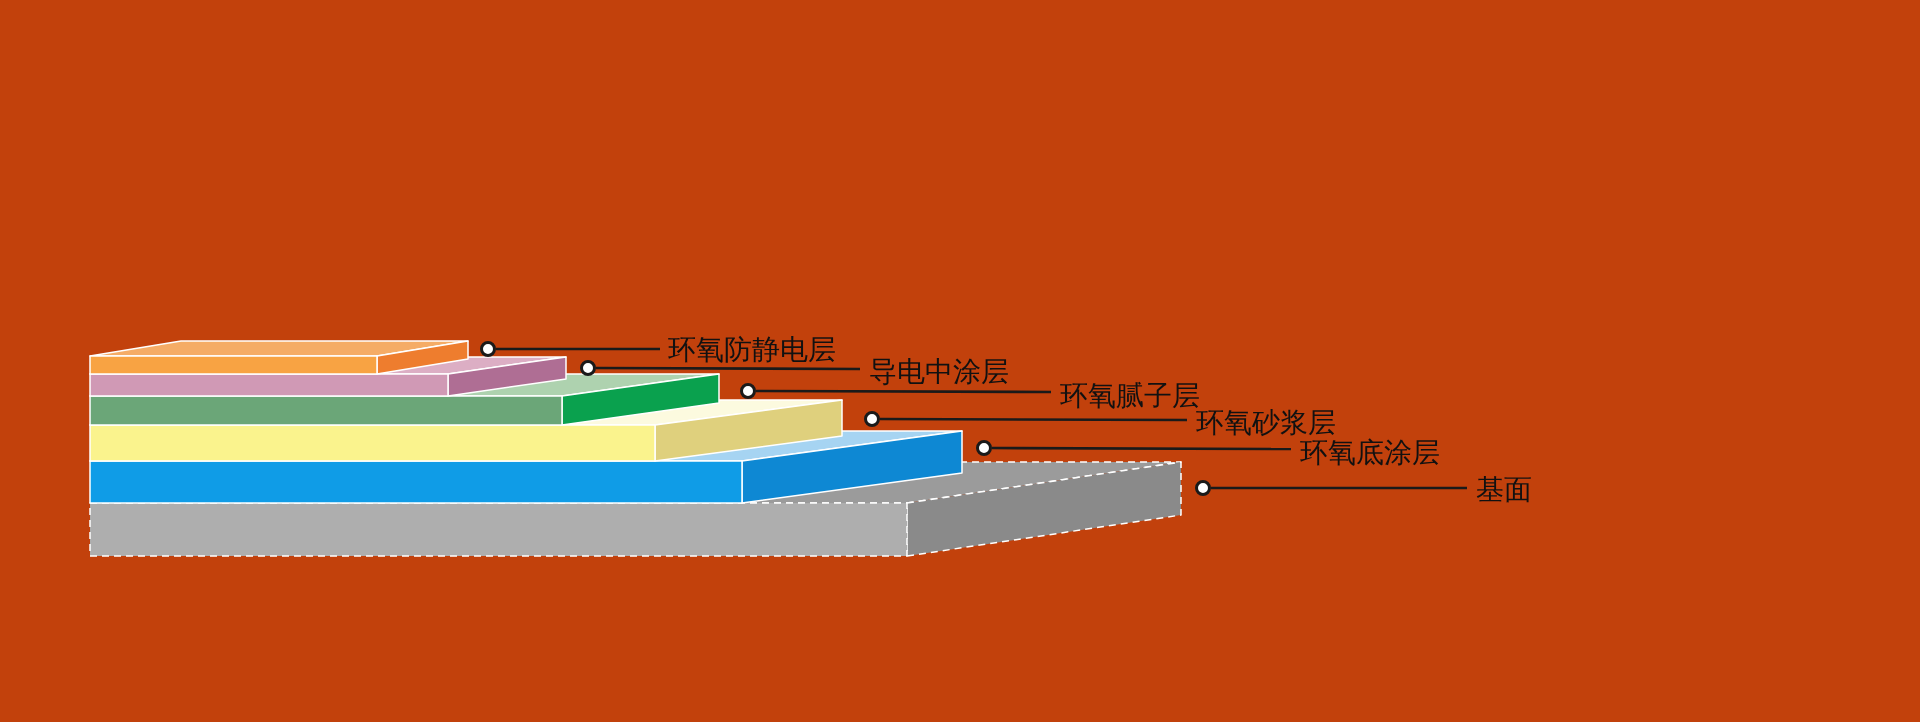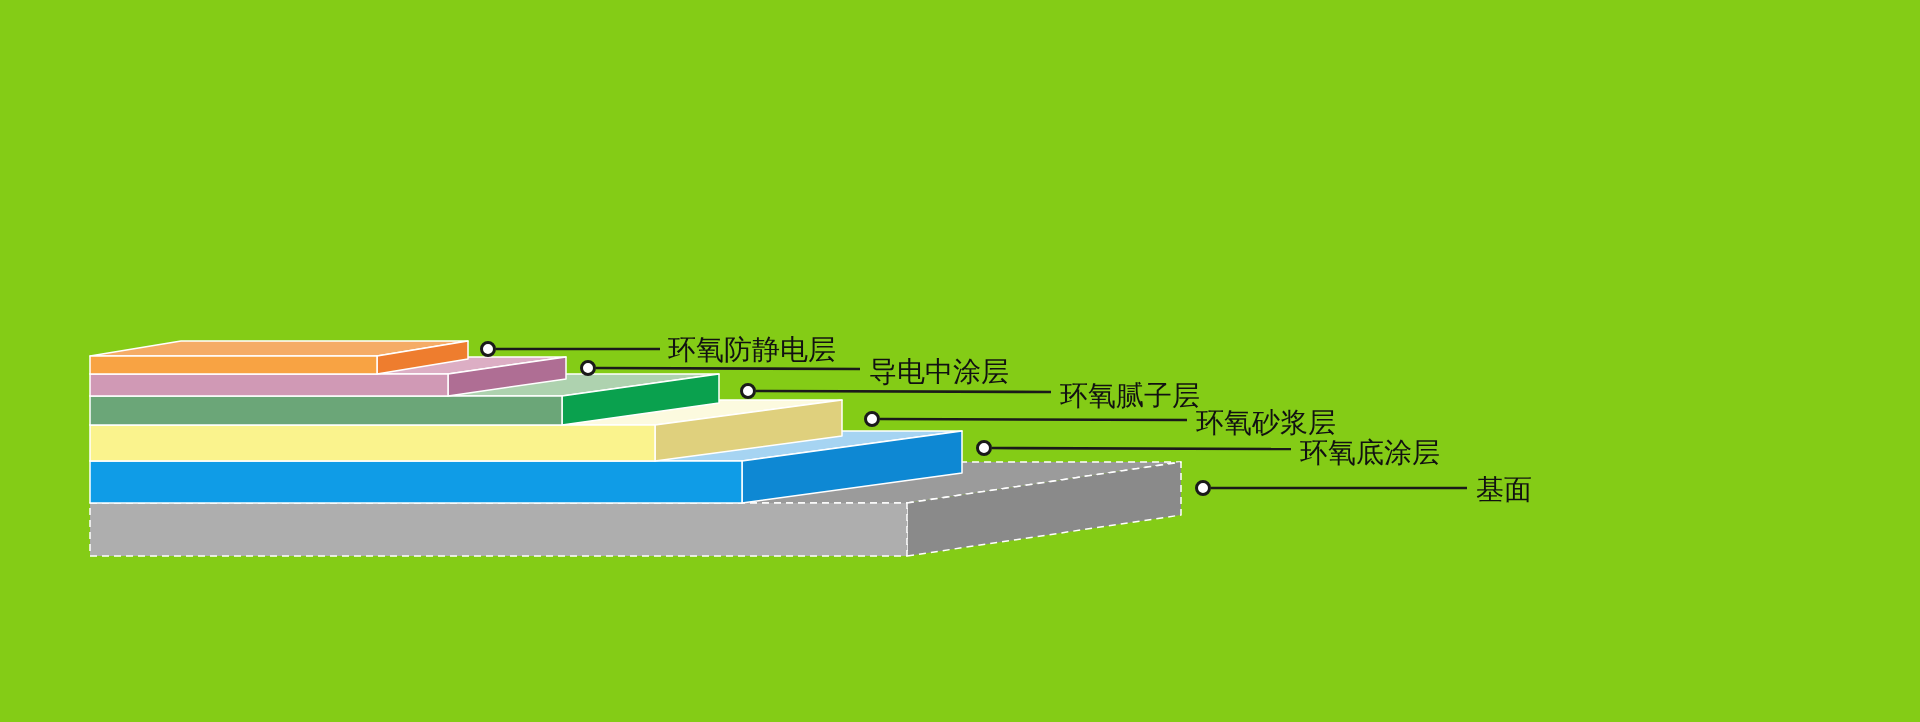--- a/index.html
+++ b/index.html
@@ -1,16 +1,16 @@
 <!DOCTYPE html>
 <html><head>
 <meta charset="utf-8">
 <style>
   html,body{margin:0;padding:0;background:#ffffff;}
-  .canvas{position:relative;width:1920px;height:722px;background:#84cc16;overflow:hidden;}
+  .canvas{position:relative;width:1920px;height:722px;background:#c2410c;overflow:hidden;}
   svg{display:block;}
   svg text{
     font-family:"Liberation Sans","DejaVu Sans",sans-serif;
     fill:#111111;
     font-size:28px;
   }
   polygon{stroke:#ffffff;stroke-width:1.5;stroke-linejoin:round;}
   .base-slab polygon{stroke-dasharray:7 5;}
   line{stroke-width:2.6;}
   circle{fill:#ffffff;stroke-width:3;}

